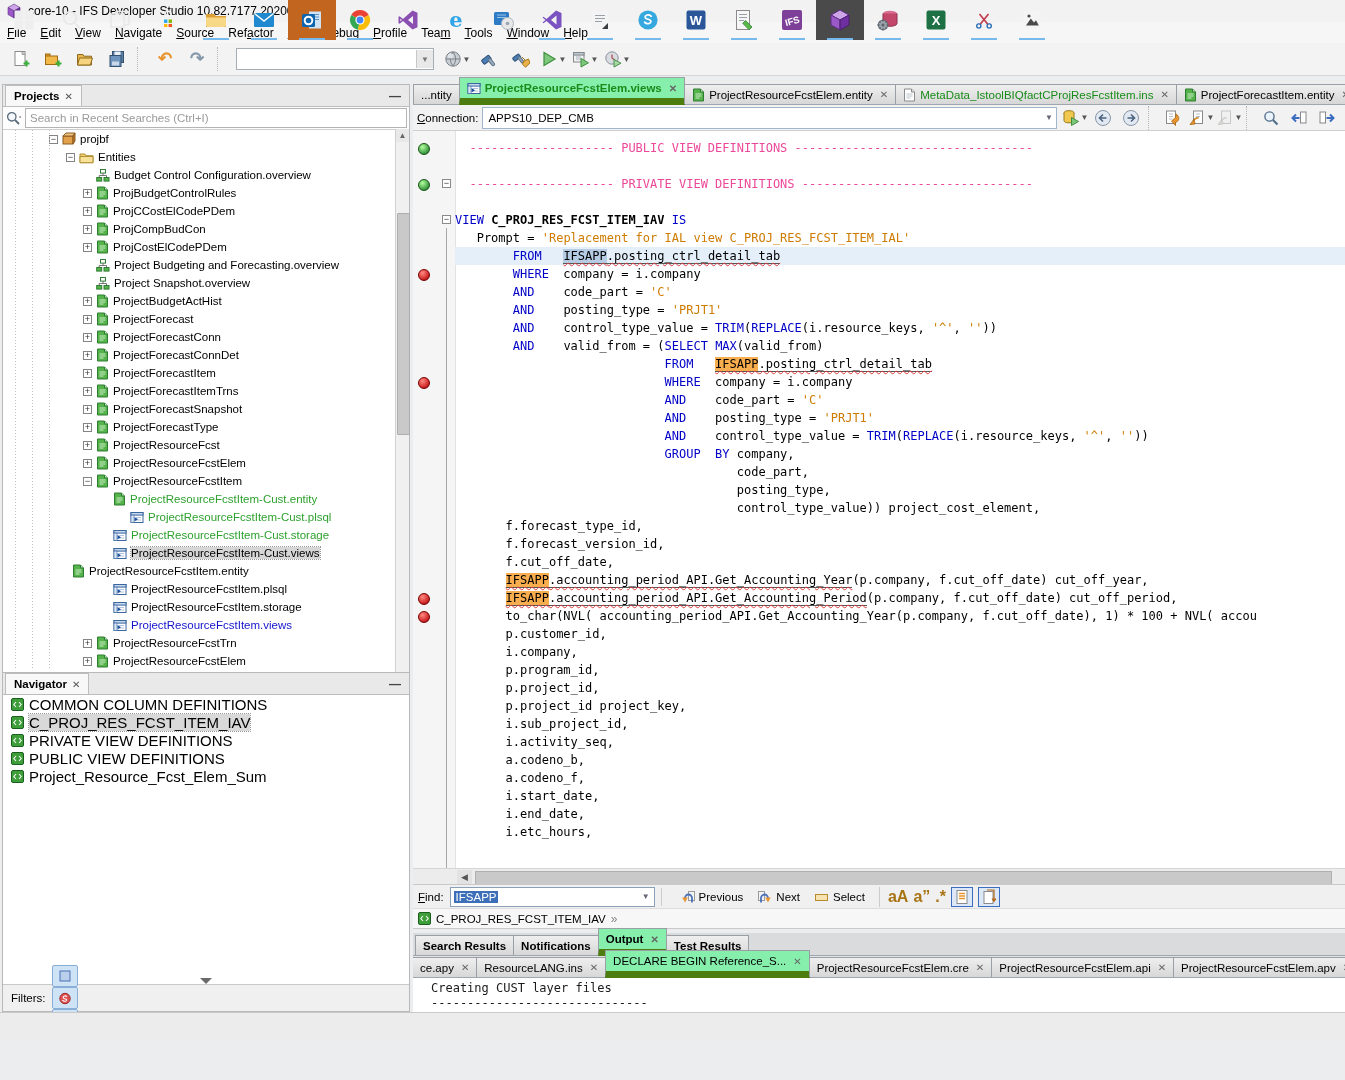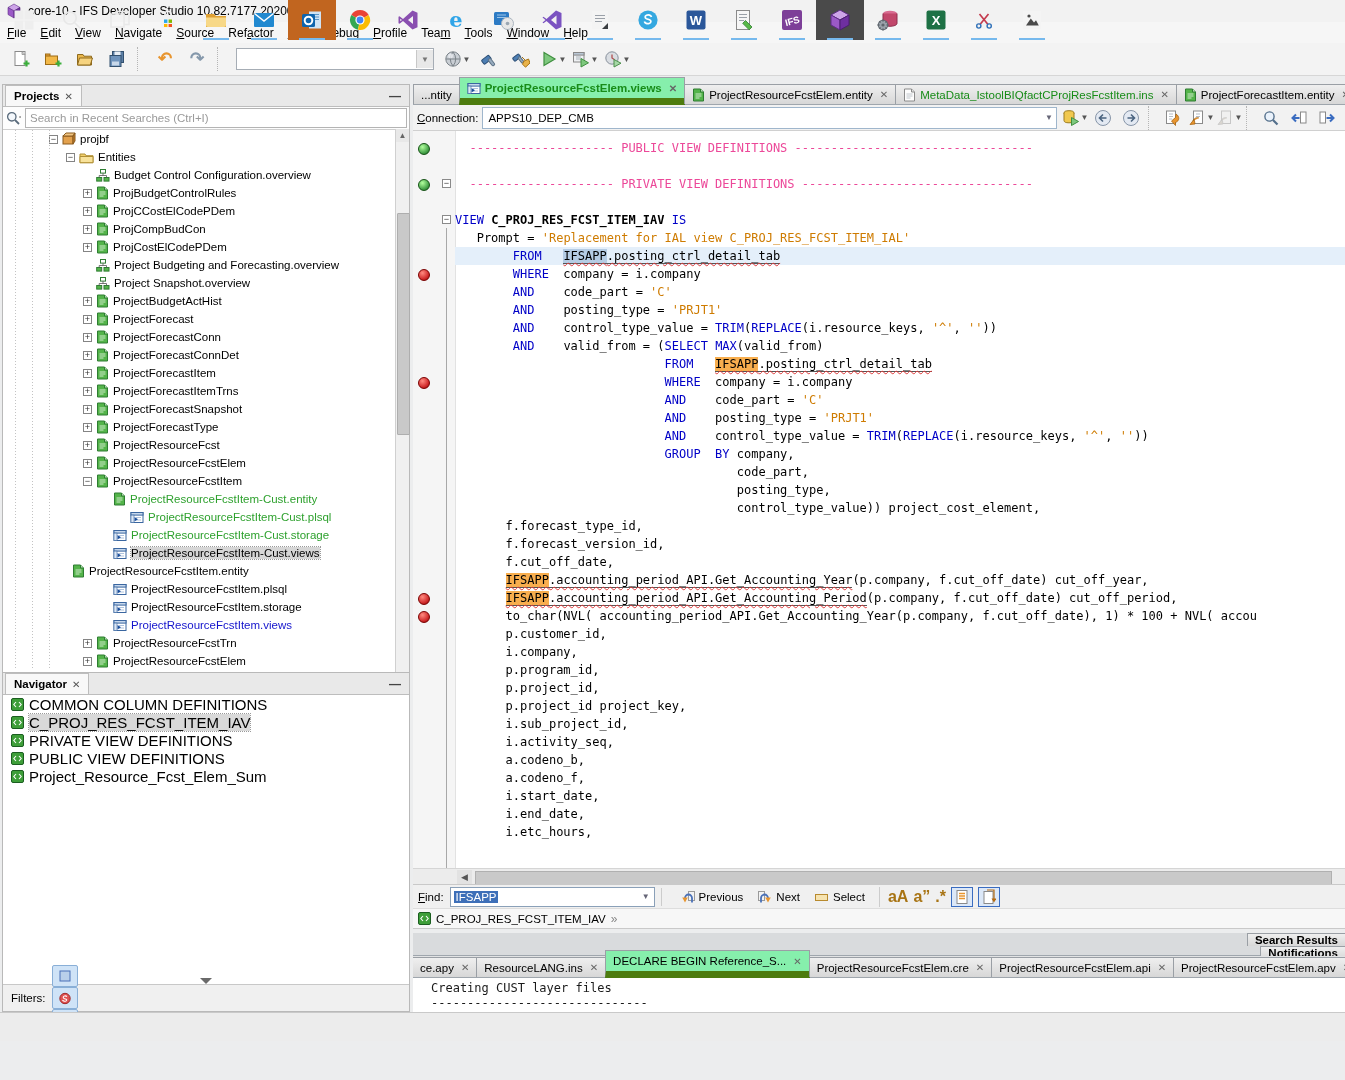--- a/index.html
+++ b/index.html
@@ -79,21 +79,21 @@
   
   #findbar{background:#f0f0f0;border-top:1px solid #c9c9c9;display:flex;align-items:center;gap:6px;padding:0 5px;font-size:11.5px;box-sizing:border-box;}
   #findcombo{width:200px;height:18px;background:#fff;border:1px solid #8aa0b8;display:flex;align-items:center;justify-content:space-between;padding-left:3px;}
   #findval{background:#3d6fb8;color:#fff;padding:0 2px;font-size:11.5px;}
   .findbtn{display:flex;align-items:center;gap:3px;padding:1px 4px;}
   .ficon-group{display:flex;align-items:center;gap:5px;margin-left:4px;padding-left:8px;border-left:1px solid #cccccc;color:#a87414;font-weight:bold;font-size:16px;}
   .togglebtn{width:20px;height:18px;border:1px solid #3a6cc0;background:#dce8f8;display:flex;align-items:center;justify-content:center;}
   #breadcrumb{background:#f7f7f7;border-top:1px solid #dddddd;border-bottom:1px solid #c9c9c9;display:flex;align-items:center;gap:5px;padding:0 5px;font-size:11.5px;box-sizing:border-box;}
   .chev{color:#888;font-size:12px;}
   
-  #outtabs{padding-left:2px;flex-direction:column;}
+  #outtabs{padding-left:2px;}
   #outtabs .tab{font-weight:bold;}
   #outsubtabs{padding-left:0;background:#e2e3e4;}
   #outcontent{background:#fff;font-family:"DejaVu Sans Mono",monospace;font-size:12px;line-height:15px;padding:3px 0 0 18px;box-sizing:border-box;color:#1a1a1a;white-space:pre;}
   
   #taskbar{left:0;top:1040px;width:1345px;height:40px;background:#171717;display:flex;align-items:stretch;}
   .tb-cell{width:48px;display:flex;align-items:center;justify-content:center;position:relative;flex:0 0 48px;}
   .tb-cell.hl-orange{background:#c1651f;}
   .tb-cell.hl-gray{background:#4a4a4a;}
   .tb-cell .runbar{position:absolute;left:11px;right:11px;bottom:0;height:2px;background:#76b9ed;}
   #tray{margin-left:auto;display:flex;align-items:center;gap:16px;padding-right:14px;}

